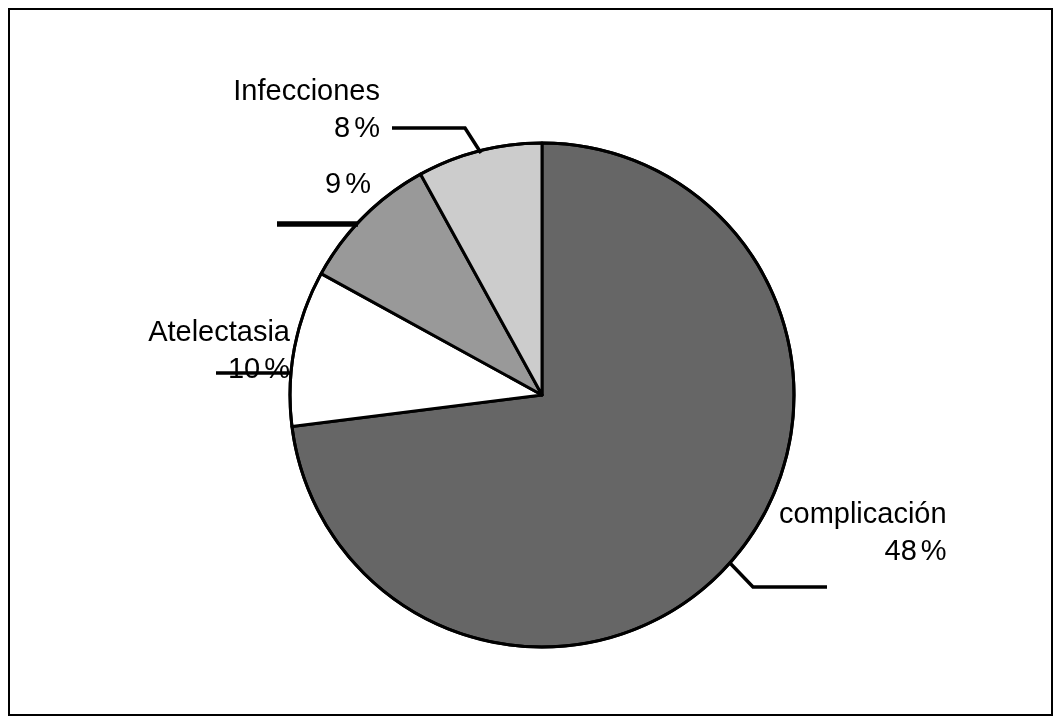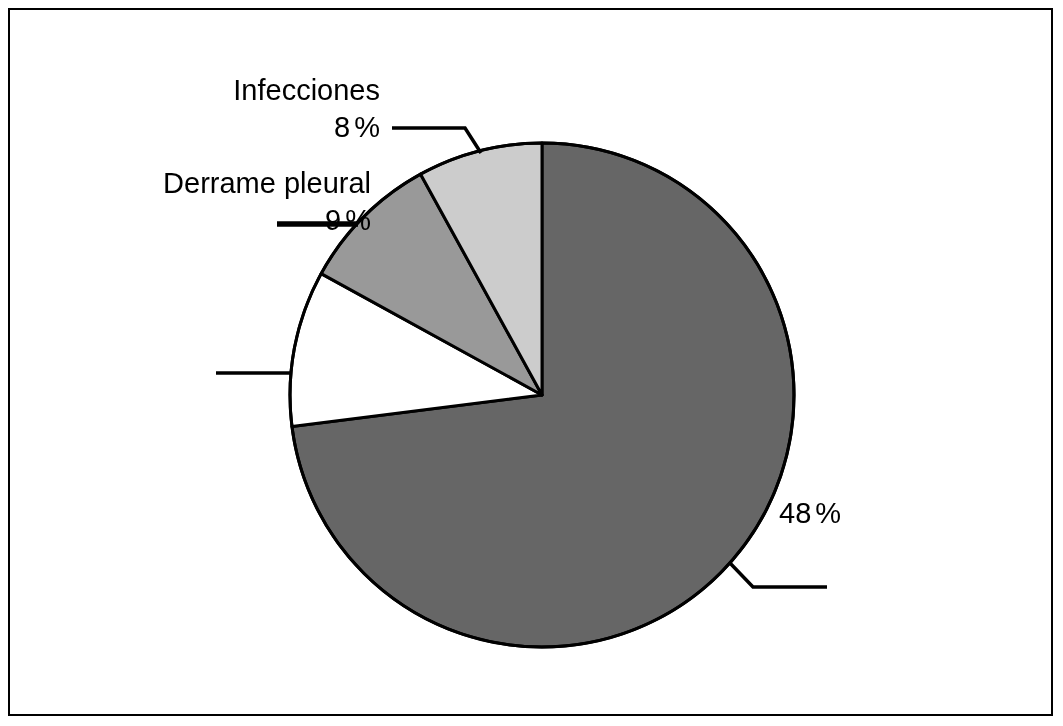--- a/index.html
+++ b/index.html
@@ -104,22 +104,26 @@
       <polyline points="729,562 753,587 827,587" fill="none" stroke="#000000" stroke-width="3.5" stroke-linejoin="miter"></polyline>
     </g>
   </svg>
 
   <div class="label right-al" id="label-infecciones">
     <span class="ln">Infecciones</span>
     <span class="ln"><span>8</span><span class="pct-sp"></span><span>%</span></span>
   </div>
 
   <div class="label right-al" id="label-derrame">
-    <span class="ln">Derrame pleural</span>
     <span class="ln"><span>9</span><span class="pct-sp"></span><span>%</span></span>
   </div>
 
+  <div class="label right-al" id="label-atelectasia">
+    <span class="ln">Atelectasia</span>
+    <span class="ln"><span>10</span><span class="pct-sp"></span><span>%</span></span>
+  </div>
 
   <div class="label right-al" id="label-sin">
+    <span class="ln">complicación</span>
     <span class="ln"><span>48</span><span class="pct-sp"></span><span>%</span></span>
   </div>
 
 </div>
 
 </body></html>

